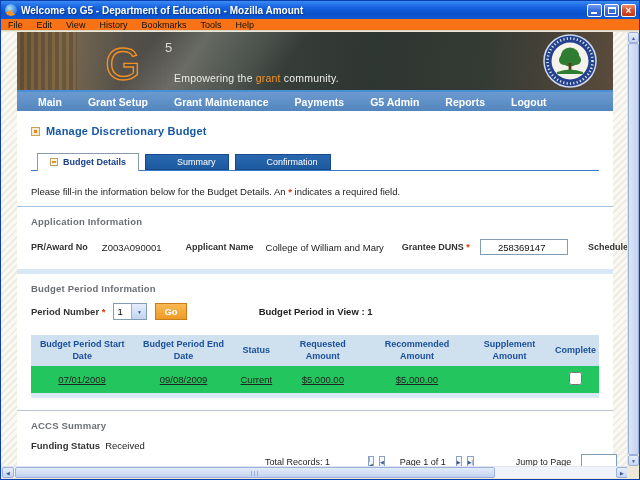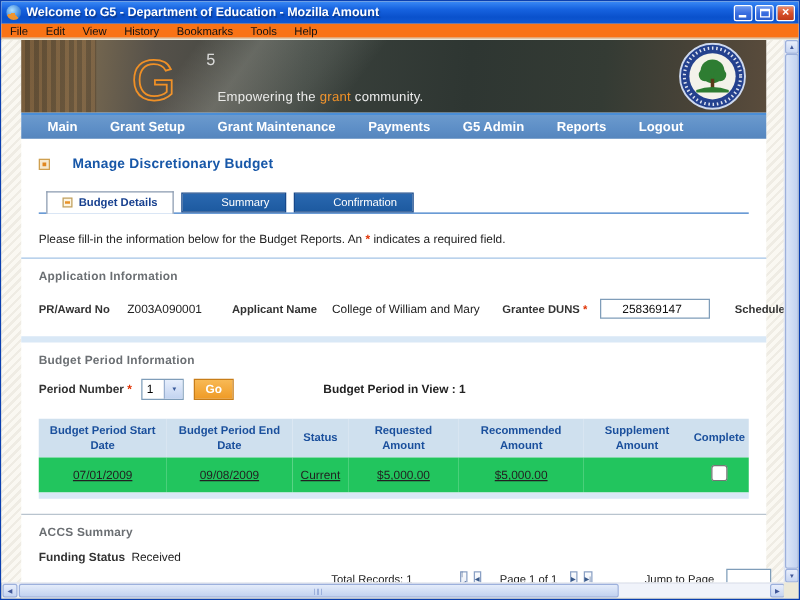--- a/index.html
+++ b/index.html
@@ -54,21 +54,21 @@
   .banner-line { height:2px; background:#4a8ed8; }
 
   
   .navbar { height:19px; background:linear-gradient(180deg,#6b9ace 0%,#5d8ec6 60%,#5585bd 100%);
     display:flex; align-items:center; padding-left:8px; }
   .nav-item { color:#fff; font-size:10.5px; font-weight:bold; padding:0 13px; white-space:nowrap; }
 
   
   .content { padding:12px 14px 0; }
 
-  .page-heading { display:flex; align-items:center; gap:18px; margin:2px 0 16px; }
+  .page-heading { display:flex; align-items:center; gap:6px; margin:2px 0 16px; }
   .hd-icon { width:9px; height:9px; border:1px solid #cfa050; background:#f6ead0; position:relative; flex:0 0 auto; }
   .hd-icon::after { content:""; position:absolute; left:2px; top:2px; width:3px; height:3px; background:#e08820; }
   .page-title { color:#1757a8; font-size:11px; font-weight:bold; letter-spacing:.2px; }
 
   .tabs { display:flex; gap:6px; padding-left:6px; border-bottom:1px solid #3a7bc8; height:18px; margin-bottom:15px; }
   .tab { display:flex; align-items:center; font-size:9px; padding:0 12px; }
   .tab.active { background:#fff; border:1px solid #8a9ab0; border-bottom:none; color:#17408f; font-weight:bold;
     gap:5px; margin-bottom:-1px; padding-bottom:1px; }
   .tab.inactive { background:linear-gradient(180deg,#2a68b0 0%,#1d5aa0 100%); border:1px solid #17488a; color:#fff; margin-top:1px;padding-left:31px; }
   .tab-icon { width:8px; height:8px; border:1px solid #c0a060; background:#fdf6e4; position:relative; flex:0 0 auto; }
@@ -210,21 +210,21 @@
 
         <div class="tabs">
           <span class="tab active">
             <span class="tab-icon"></span>
             <span>Budget Details</span>
           </span>
           <span class="tab inactive">Summary</span>
           <span class="tab inactive">Confirmation</span>
         </div>
 
-        <div class="instruction"><span>Please fill-in the information below for the Budget Reports. An </span><span class="req">*</span><span> indicates a required field.</span></div>
+        <div class="instruction"><span>Please fill-in the information below for the Budget Details. An </span><span class="req">*</span><span> indicates a required field.</span></div>
 
         <div class="divider"></div>
 
         <div class="section-title">Application Information</div>
 
         <div class="fields-row">
           <span class="f-label">PR/Award No</span>
           <span class="f-value" style="margin-left:14px;">Z003A090001</span>
           <span class="f-label" style="margin-left:24px;">Applicant Name</span>
           <span class="f-value" style="margin-left:12px;">College of William and Mary</span>

